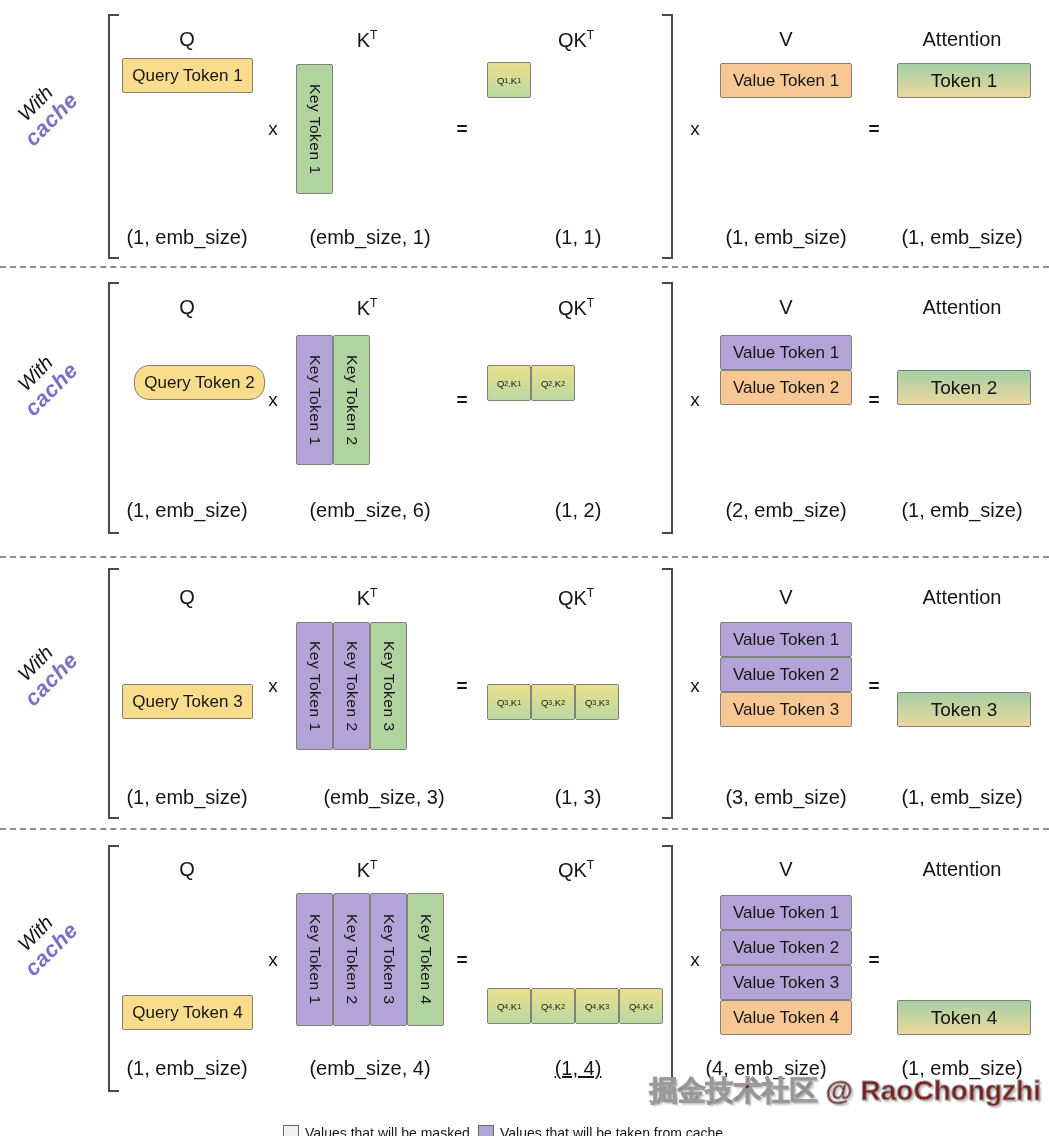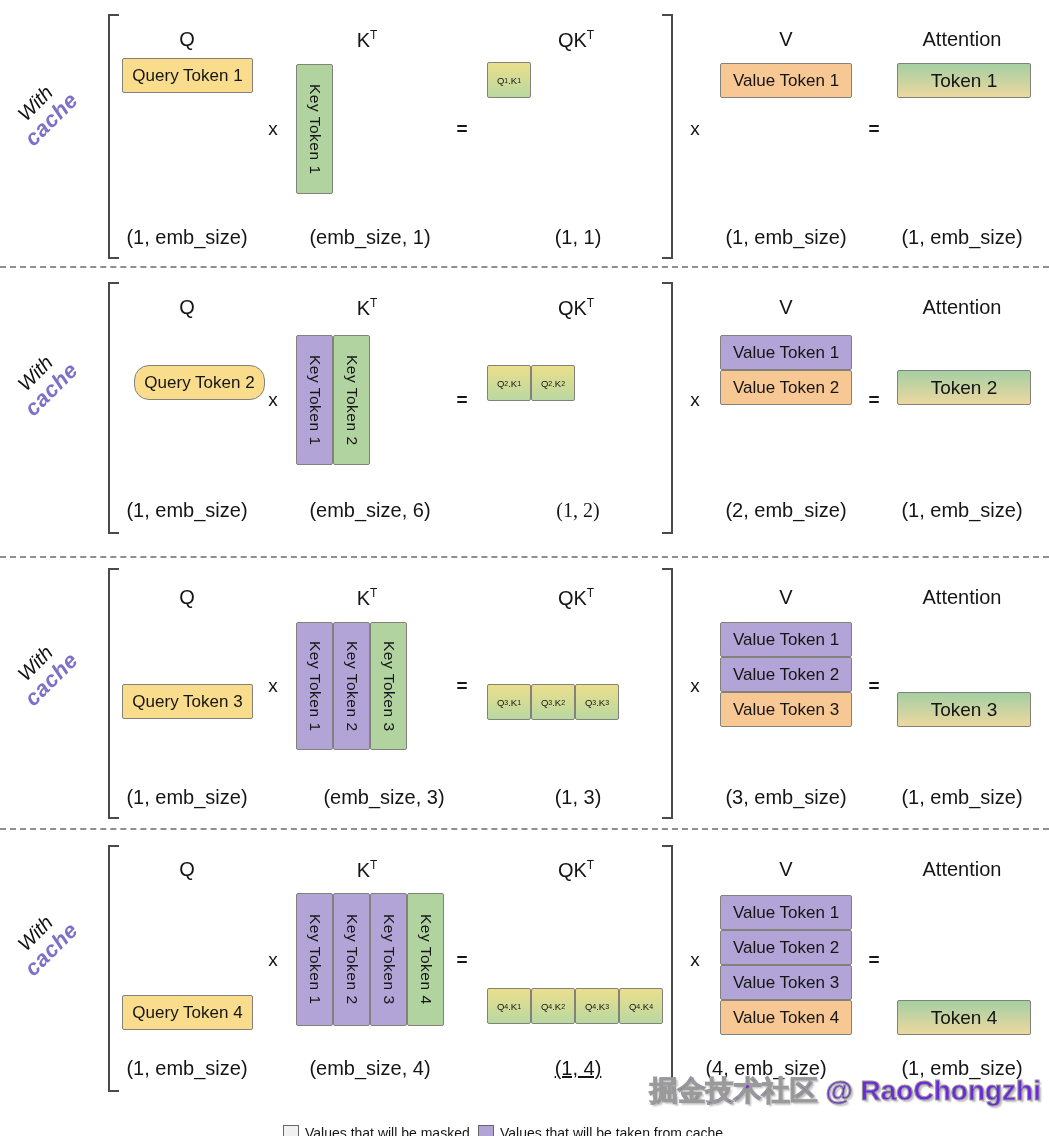--- a/index.html
+++ b/index.html
@@ -31,21 +31,21 @@
   .attn-box{font-size:19px;}
   .qk-cell{font-size:9.5px;white-space:nowrap;}
   .qk-cell sub{font-size:7px;line-height:1;}
   .dim{position:absolute;transform:translateX(-50%);font-size:20px;white-space:nowrap;}
   .separator{position:absolute;left:0;width:1049px;height:0;border-top:2px dashed #8f8f8f;}
   .legend{position:absolute;top:1101px;left:0;width:1049px;height:24px;font-size:14px;margin-top:24px;}
   .legend-item{position:absolute;display:flex;align-items:center;gap:6px;}
   .legend-swatch{width:16px;height:16px;box-sizing:border-box;border:1.2px solid #66666e;}
   .watermark{
     position:absolute;top:1072px;right:8px;font-size:28px;font-weight:bold;white-space:nowrap;
-    color:#6d28d9;-webkit-text-stroke:1px #9a9a9a;
+    color:#7f1d1d;-webkit-text-stroke:1px #9a9a9a;
     text-shadow:2px 2px 2px #bdbdbd,0 0 1px #9a9a9a;
   }
 </style>
 </head>
 <body>
 
 <div id="canvas">
   <div id="rows-host">
       <section class="row" style="left: 0px; top: 0px; width: 1049px; height: 268px;">
         <div class="side-label" style="left: 14px; top: 82px;">
@@ -108,21 +108,21 @@
           <span>Q</span>
           <sub>2</sub>
           <span>.K</span>
           <sub>2</sub>
         </div>
         <div class="box value-box" style="left: 720px; top: 67px; width: 132px; height: 35px; background: rgb(178, 164, 214);">Value Token 1</div>
         <div class="box value-box" style="left: 720px; top: 102px; width: 132px; height: 35px; background: rgb(248, 200, 148);">Value Token 2</div>
         <div class="box attn-box" style="left: 897px; top: 102px; width: 134px; height: 35px; background: linear-gradient(rgb(165, 207, 163), rgb(236, 216, 159));">Token 2</div>
         <span class="dim" style="left: 187px; top: 231px;">(1, emb_size)</span>
         <span class="dim" style="left: 370px; top: 231px;">(emb_size, 6)</span>
-        <span class="dim" style="left: 578px; top: 231px; font-family: Liberation Serif, serif;">(1, 2)</span>
+        <span class="dim" style="left: 578px; top: 231px;">(1, 2)</span>
         <span class="dim" style="left: 786px; top: 231px;">(2, emb_size)</span>
         <span class="dim" style="left: 962px; top: 231px;">(1, emb_size)</span>
       </section>
       <section class="row" style="left: 0px; top: 558px; width: 1049px; height: 272px;">
         <div class="side-label" style="left: 14px; top: 84px;">
           <div class="side-line1">With</div>
           <div class="side-line2" style="color: rgb(126, 111, 200);">cache</div>
         </div>
         <div class="bracket bracket-left" style="left: 108px; top: 10px; width: 9px; height: 247px;"></div>
         <div class="bracket bracket-right" style="left: 662px; top: 10px; width: 9px; height: 247px;"></div>

